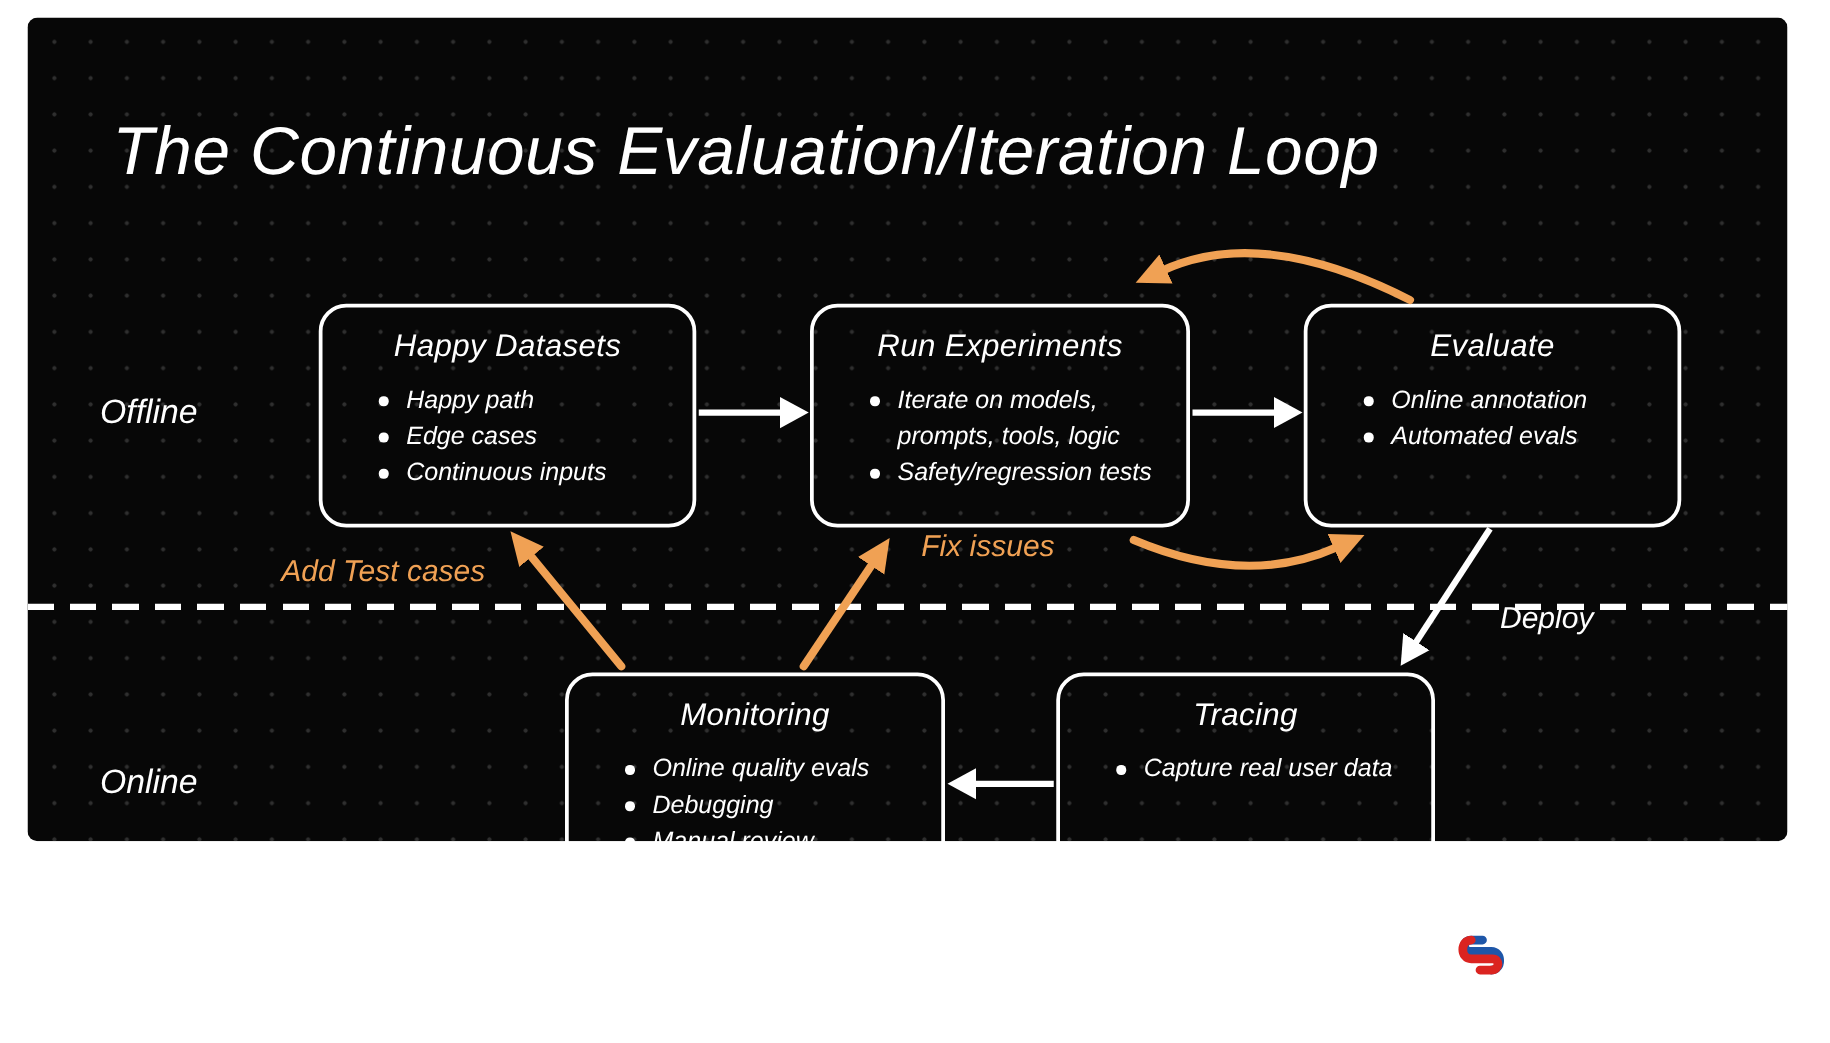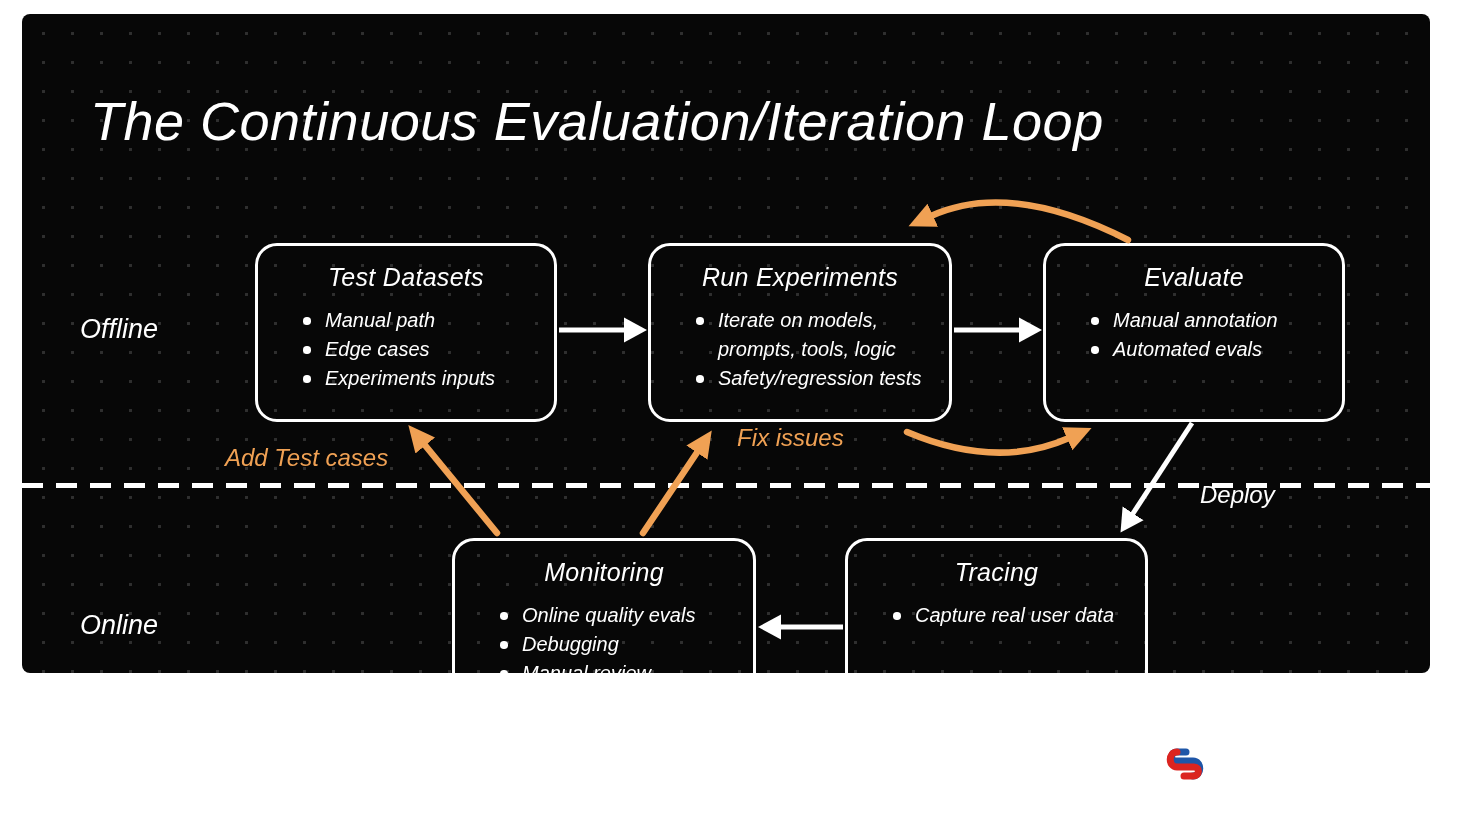--- a/index.html
+++ b/index.html
@@ -132,40 +132,40 @@
 <div class="slide">
 
   <h1 class="slide-title">The Continuous Evaluation/Iteration Loop</h1>
 
   <div class="side-label offline">Offline</div>
   <div class="side-label online">Online</div>
 
   <div class="dashed-divider"></div>
 
   <div class="node node--test-datasets">
-    <div class="node-title">Test Datasets</div>
-    <ul class="node-bullets">
-      <li>Manual path</li>
+    <div class="node-title">Happy Datasets</div>
+    <ul class="node-bullets">
+      <li>Happy path</li>
       <li>Edge cases</li>
-      <li>Experiments inputs</li>
+      <li>Continuous inputs</li>
     </ul>
   </div>
 
   <div class="node node--run-experiments">
     <div class="node-title">Run Experiments</div>
     <ul class="node-bullets">
       <li>Iterate on models, prompts, tools, logic</li>
       <li>Safety/regression tests</li>
     </ul>
   </div>
 
   <div class="node node--evaluate">
     <div class="node-title">Evaluate</div>
     <ul class="node-bullets">
-      <li>Manual annotation</li>
+      <li>Online annotation</li>
       <li>Automated evals</li>
     </ul>
   </div>
 
   <div class="node node--monitoring">
     <div class="node-title">Monitoring</div>
     <ul class="node-bullets">
       <li>Online quality evals</li>
       <li>Debugging</li>
       <li>Manual review</li>

